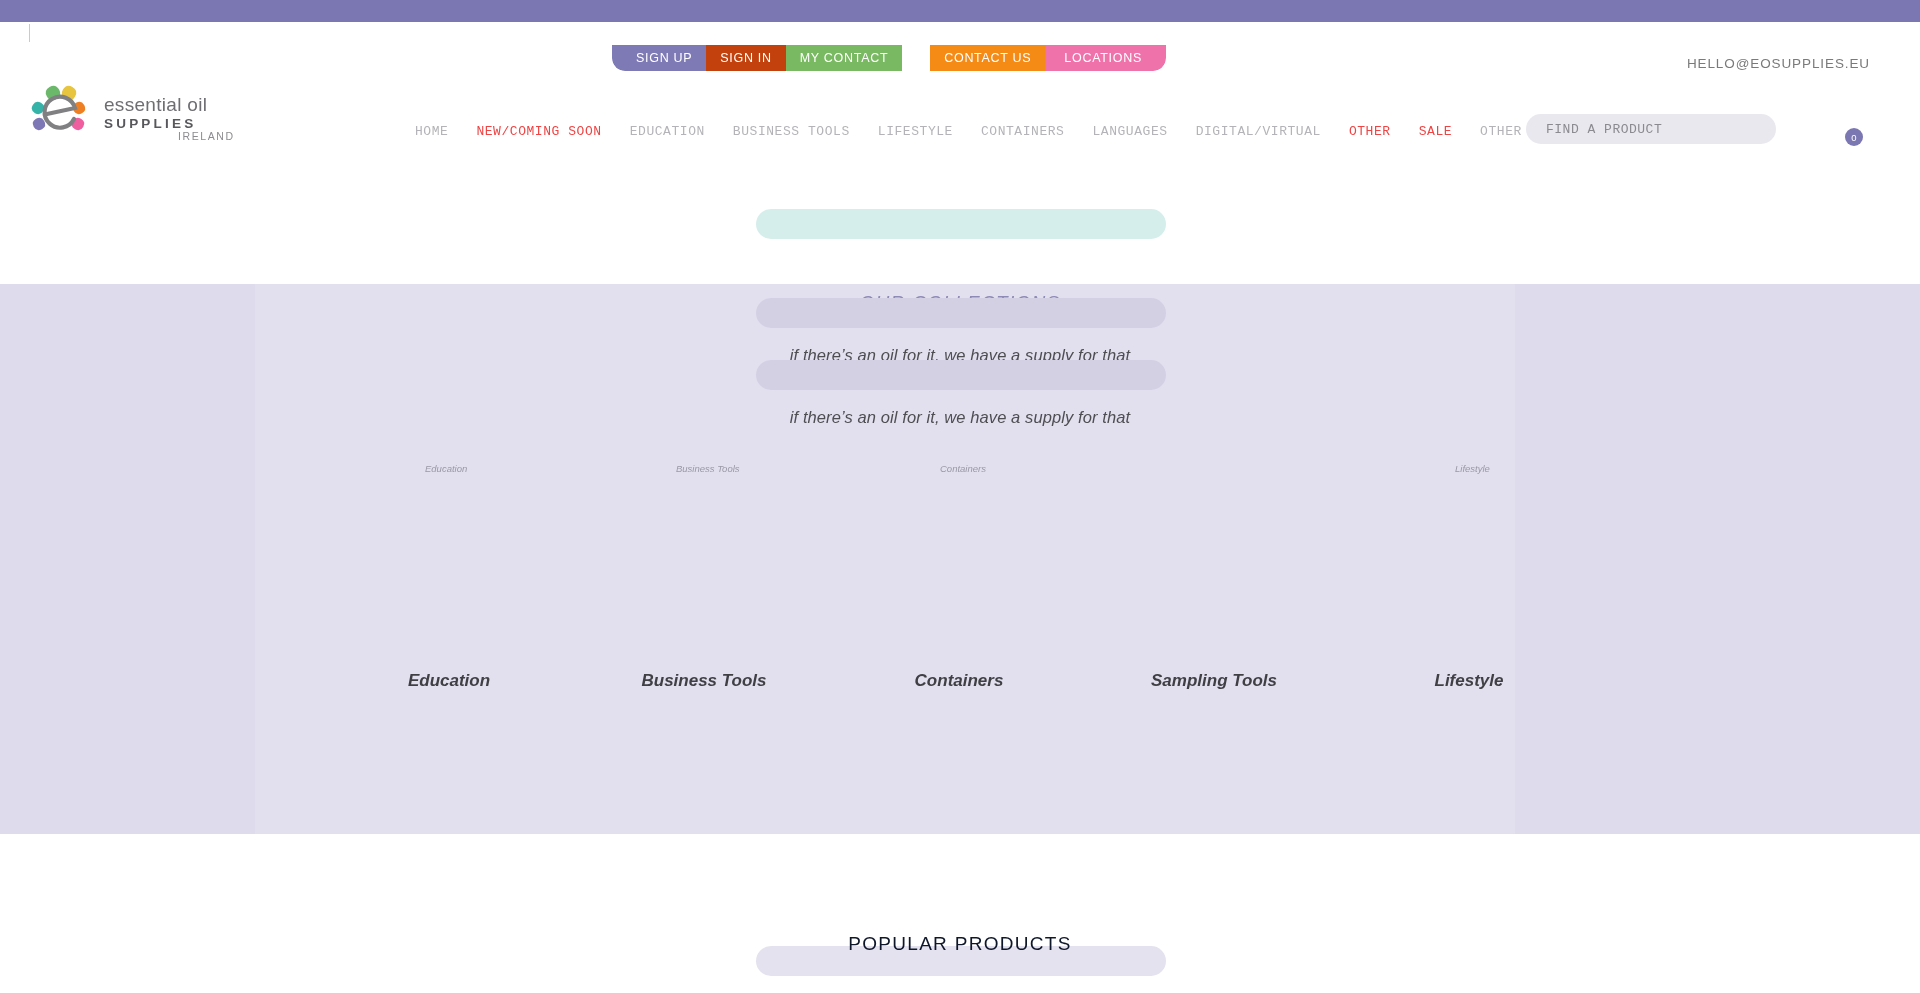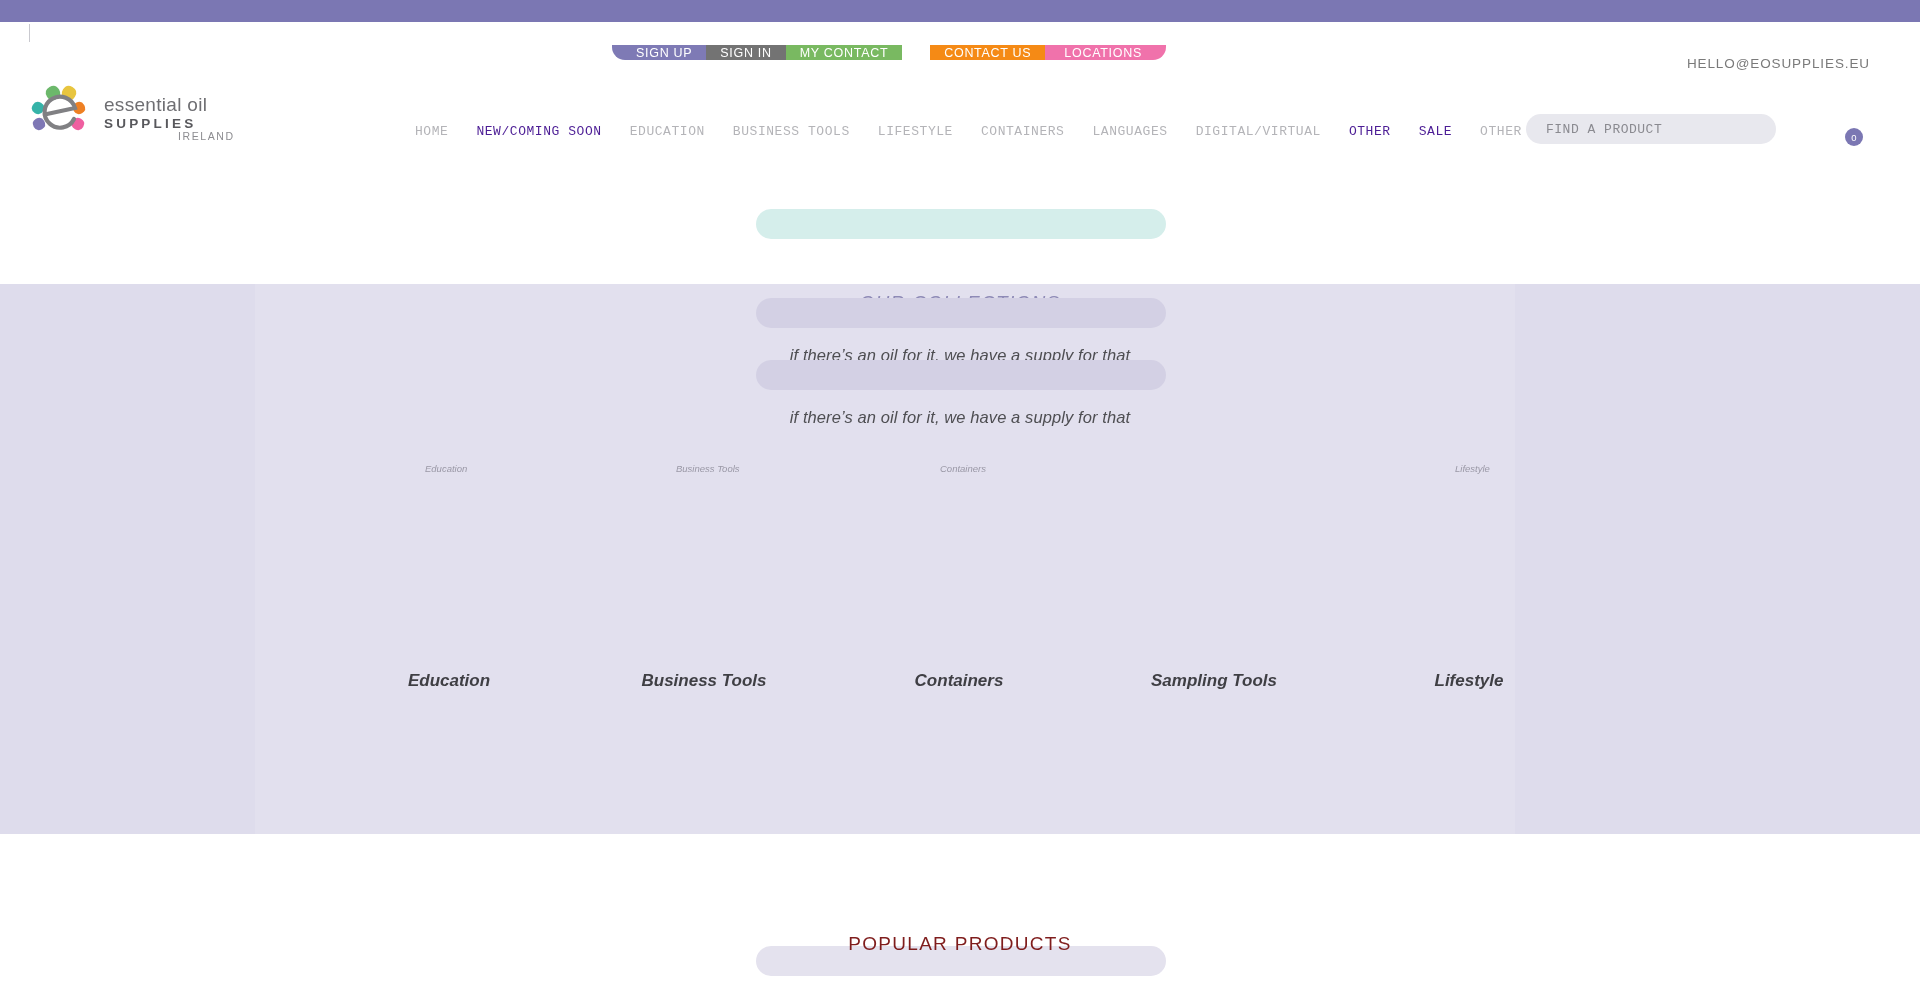--- a/index.html
+++ b/index.html
@@ -25,21 +25,21 @@
 
   
   .tabbar {
     position: absolute; top: 45px; left: 612px;
     display: flex;
     height: 26px;
     border-radius: 0 0 13px 13px;
     overflow: hidden;
   }
   .tab {
-    height: 15px;
+    height: 26px;
     display: flex;
     align-items: center;
     justify-content: center;
     color: #ffffff;
     font-size: 12.5px;
     letter-spacing: 0.7px;
     white-space: nowrap;
     padding: 0 14px;
     cursor: pointer;
   }
@@ -70,21 +70,21 @@
     gap: 28px;
   }
   .navitem {
     font-size: 13px;
     color: #b4b4b8;
     letter-spacing: 0.55px;
     white-space: nowrap;
     cursor: pointer;
     font-family: Liberation Mono, monospace;
   }
-  .navitem.dark { color: #4c1d95; }
+  .navitem.dark { color: #ef4444; }
 
   
   .search-wrap {
     position: absolute; top: 114px; left: 1526px;
     width: 250px; height: 30px;
   }
   .search-input {
     width: 250px; height: 30px;
     border: none;
     border-radius: 15px;
@@ -172,41 +172,41 @@
     white-space: nowrap;
     cursor: pointer;
   }
 
   
   .popular-title {
     position: absolute; top: 933px; left: 0;
     width: 1920px;
     text-align: center;
     font-size: 19px;
-    color: #7f1d1d;
+    color: #0f172a;
     letter-spacing: 1.3px;
   }
   .popular-bar {
     position: absolute; top: 946px; left: 756px;
     width: 410px; height: 30px;
     background: #e4e2ee;
     border-radius: 15px;
   }
 </style>
 </head>
 <body>
 
 <div class="top-strip"></div>
 <div class="left-rule"></div>
 
 <div class="tabbar">
   <div class="tab first" style="background: rgb(126, 122, 181);">
       <span>SIGN UP</span>
     </div>
-  <div class="tab" style="background: #737373; align-items: flex-end;">
+  <div class="tab" style="background: #c2410c;">
       <span>SIGN IN</span>
     </div>
   <div class="tab" style="background: rgb(121, 185, 97);">
       <span>MY CONTACT</span>
     </div>
   <div class="tab" style="background: rgb(245, 138, 21); margin-left: 28px;">
       <span>CONTACT US</span>
     </div>
   <div class="tab last" style="background: rgb(240, 114, 171); padding-left: 19px;">
       <span>LOCATIONS</span>

